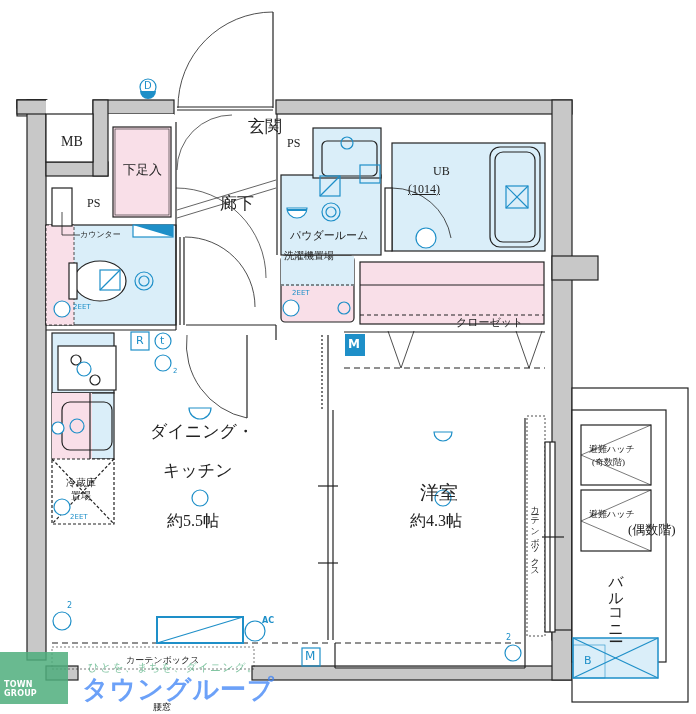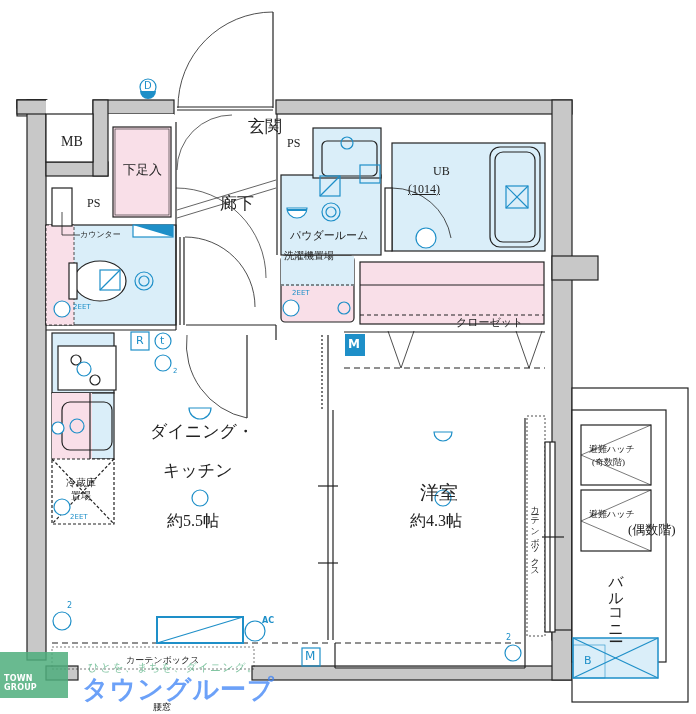--- a/index.html
+++ b/index.html
@@ -3,21 +3,21 @@
 <meta charset="utf-8">
 <style>
   html,body{margin:0;padding:0;background:#fff;}
   body{width:696px;height:714px;position:relative;overflow:hidden;font-family:"DejaVu Serif","Liberation Serif",serif;}
   #plan{position:absolute;left:0;top:0;width:696px;height:714px;}
   .lbl{position:absolute;color:#222;white-space:nowrap;line-height:1;}
   .serif{font-family:"Liberation Serif","DejaVu Serif",serif;}
   .sans{font-family:"DejaVu Sans","Liberation Sans",sans-serif;}
   .vert{writing-mode:vertical-rl;text-orientation:upright;}
   .blue{color:#1e8fc8;}
-  .logo{position:absolute;left:0;top:652px;width:68px;height:46px;background:#4fae7d;opacity:.85;}
+  .logo{position:absolute;left:0;top:652px;width:68px;height:52px;background:#4fae7d;opacity:.85;}
   .logo-text{position:absolute;left:4px;bottom:6px;color:#fff;font-family:"DejaVu Sans","Liberation Sans",sans-serif;font-size:8px;font-weight:bold;letter-spacing:.2px;}
   .brand{position:absolute;left:82px;top:672px;font-family:"DejaVu Sans","Liberation Sans",sans-serif;font-size:26px;font-weight:bold;color:#3b82f6;opacity:.75;letter-spacing:1px;}
   .tagline{position:absolute;left:88px;top:660px;font-family:"DejaVu Sans","Liberation Sans",sans-serif;font-size:11px;color:#4fae7d;opacity:.7;letter-spacing:1px;}
 </style>
 </head>
 <body>
 
 <svg id="plan" viewBox="0 0 696 714" xmlns="http://www.w3.org/2000/svg">
   <g fill="none" stroke="#222" stroke-width="1.2">
 

